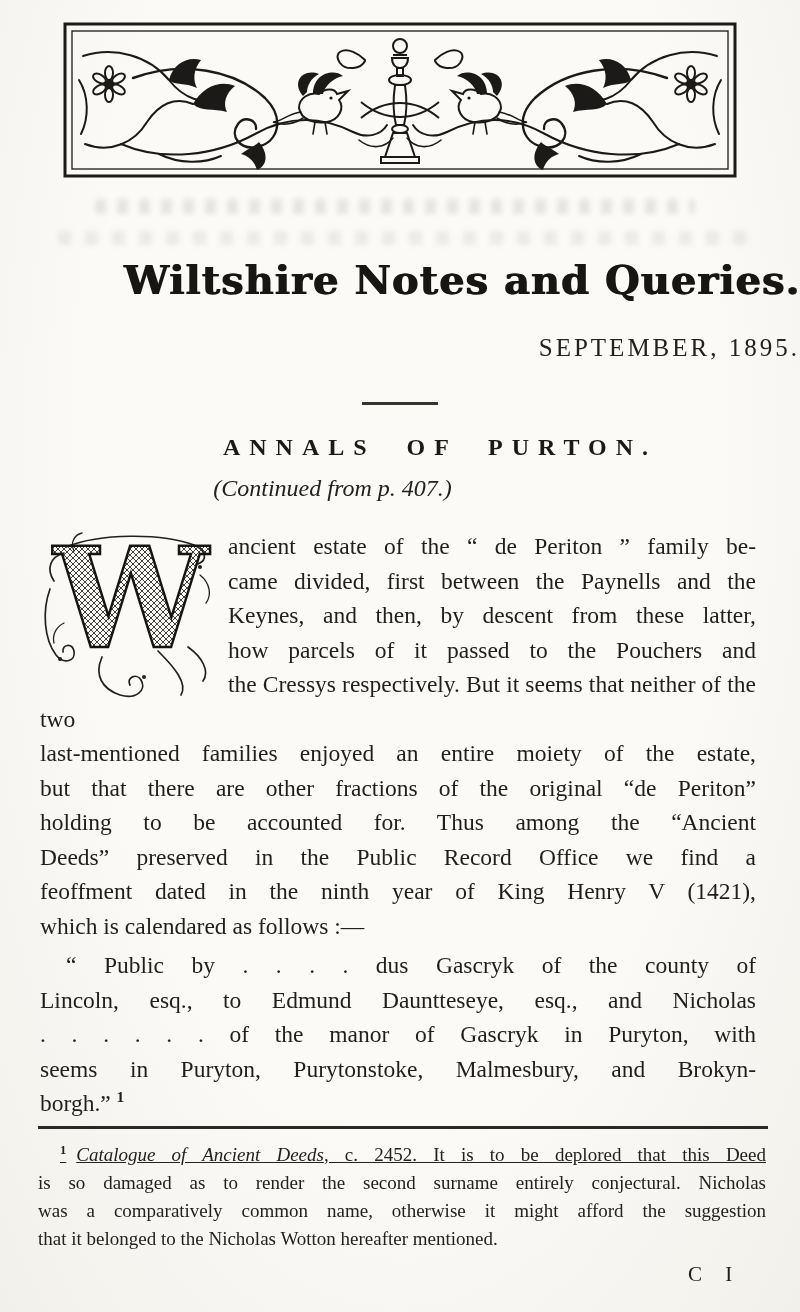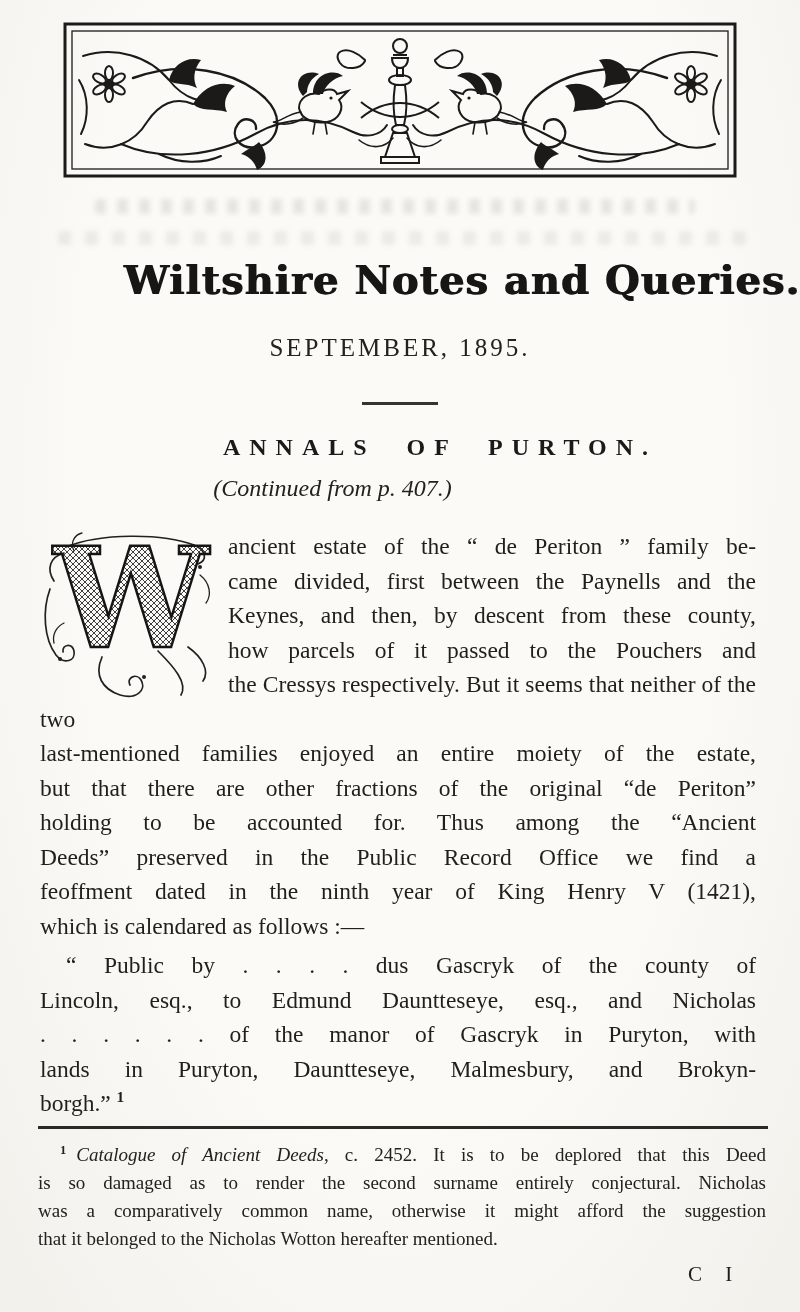--- a/index.html
+++ b/index.html
@@ -22,21 +22,21 @@
   .ghost.g2{left:58px;top:231px;width:690px;height:14px;opacity:.38;
     background:repeating-linear-gradient(90deg, rgba(148,146,140,.38) 0 13px, rgba(148,146,140,0) 13px 27px);}
 
   .journal-title{
     position:absolute;top:256px;left:0;width:800px;text-align:right;
     font-family:"DejaVu Serif",serif;font-weight:bold;font-size:40px;
     letter-spacing:1px;white-space:nowrap;color:#171614;
     text-shadow:1.1px 0 0 currentColor;
   }
   .issue-date{
-    position:absolute;top:334px;left:0;width:800px;text-align:center;
+    position:absolute;top:334px;left:0;width:800px;text-align:right;
     font-size:25px;letter-spacing:3px;color:#23221f;
   }
   .title-rule{position:absolute;top:402px;left:362px;width:76px;height:3px;background:#35342f;}
 
   .article-title{
     position:absolute;top:434px;left:0;width:800px;text-align:center;
     font-weight:bold;font-size:24px;letter-spacing:9px;word-spacing:16px;
     white-space:nowrap;color:#1b1a18;margin-left:40px;
   }
   .article-continuation{
@@ -59,21 +59,21 @@
 
   .sup{vertical-align:super;font-size:0.66em;font-weight:bold;line-height:0;}
 
   .footnote-rule{position:absolute;left:38px;top:1126px;width:730px;height:3px;background:#2a2925;}
   .footnote{
     position:absolute;left:38px;top:1141px;width:728px;
     font-size:19px;line-height:28px;color:#23221f;
   }
   .fline{text-align:justify;text-align-last:justify;}
   .fline.no-just{text-align-last:auto;}
-  .fn-indent{padding-left:22px;}
+  .fn-indent{padding-left:22px;text-decoration:underline;}
   .italic{font-style:italic;}
   .fn-marker{margin-right:10px;}
 
   .signature{
     position:absolute;top:1262px;left:688px;font-size:21px;
     word-spacing:16px;color:#1e1d1b;letter-spacing:1px;
   }
 </style>
 </head>
 <body>
@@ -174,36 +174,36 @@
             <path d="M34 20 C30 12 34 4 42 2" stroke-width="1.3"></path>
             <circle cx="160" cy="36" r="2" fill="#22211f" stroke="none"></circle>
             <circle cx="20" cy="128" r="2" fill="#22211f" stroke="none"></circle>
             <circle cx="104" cy="146" r="2" fill="#22211f" stroke="none"></circle>
           </g>
           <text x="91" y="116" text-anchor="middle" font-family="DejaVu Serif, serif" font-size="138" font-weight="bold" fill="url(#xh)" stroke="#161514" stroke-width="2.5">W</text>
         </svg>
       </div>
       <div class="line">ancient estate of the “ de Periton ” family be-</div>
       <div class="line">came divided, first between the Paynells and the</div>
-      <div class="line">Keynes, and then, by descent from these county,</div>
+      <div class="line">Keynes, and then, by descent from these latter,</div>
       <div class="line">how parcels of it passed to the Pouchers and</div>
       <div class="line">the Cressys respectively.  But it seems that neither of the two</div>
       <div class="line">last-mentioned families enjoyed an entire moiety of the estate,</div>
       <div class="line">but that there are other fractions of the original “de Periton”</div>
       <div class="line">holding to be accounted for.  Thus among the “Ancient</div>
       <div class="line">Deeds”  preserved in the Public Record Office we find a</div>
       <div class="line">feoffment dated in the ninth year of King Henry V (1421),</div>
       <div class="line no-just">which is calendared as follows :—</div>
     </div>
 
     <div class="quote-para">
       <div class="line indent1">“ Public by  .  .  .  .  dus Gascryk of the county of</div>
       <div class="line">Lincoln, esq., to Edmund Dauntteseye, esq., and Nicholas</div>
       <div class="line">.  .  .  .  .  .  of the manor of Gascryk in Puryton, with</div>
-      <div class="line">lands in Puryton, Dauntteseye, Malmesbury, and Brokyn-</div>
+      <div class="line">seems in Puryton, Purytonstoke, Malmesbury, and Brokyn-</div>
       <div class="line no-just"><span>borgh.”</span> <span class="sup">1</span></div>
     </div>
 
   </div>
 
   <div class="footnote-rule"></div>
   <div class="footnote">
     <div class="fline fn-indent"><span class="sup fn-marker">1</span><span class="italic">Catalogue of Ancient Deeds</span><span>, c. 2452.  It is to be deplored that this Deed</span></div>
     <div class="fline">is so damaged as to render the second surname entirely conjectural.  Nicholas</div>
     <div class="fline">was a comparatively common name, otherwise it might afford the suggestion</div>

